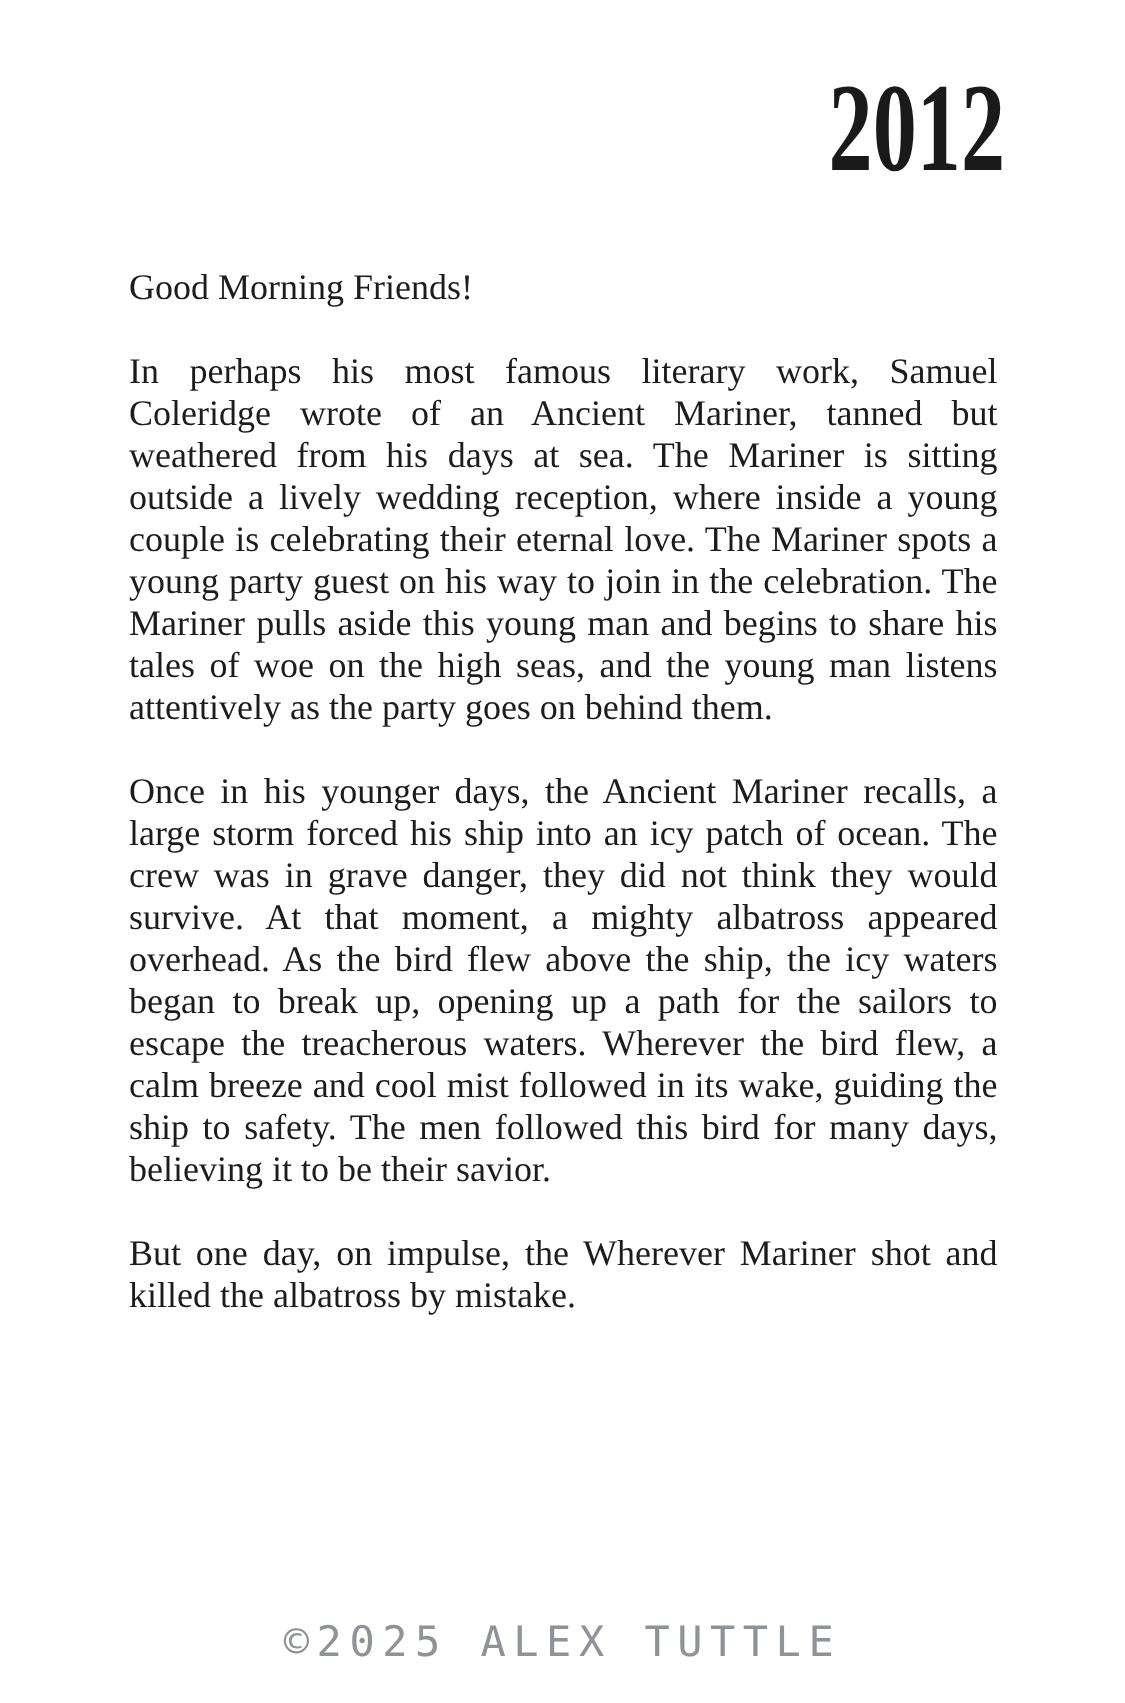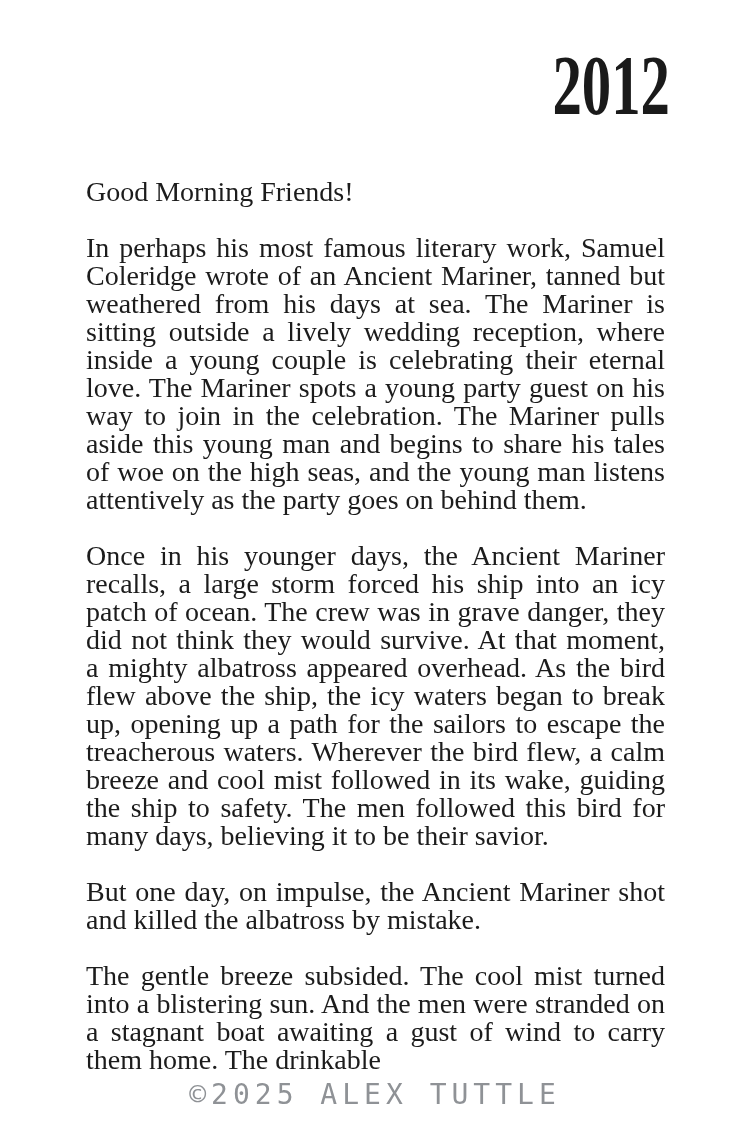--- a/index.html
+++ b/index.html
@@ -25,21 +25,21 @@
     transform: scaleX(0.70);
     transform-origin: 100% 50%;
     white-space: nowrap;
   }
   .body-text {
     position: absolute;
     left: 86px;
     top: 178px;
     width: 579px;
     color: #1c1c1c;
-    font-size: 28px;
+    font-size: 24px;
     line-height: 28px;
   }
   .body-text p {
     margin: 0 0 28px 0;
     text-align: justify;
     text-justify: inter-word;
   }
   .body-text p.greeting {
     text-align: left;
   }
@@ -63,21 +63,20 @@
 <body>
 
 <div class="page">
 
   <h1 class="year-heading">2012</h1>
 
   <main class="body-text">
     <p class="greeting">Good Morning Friends!</p>
     <p>In perhaps his most famous literary work, Samuel Coleridge wrote of an Ancient Mariner, tanned but weathered from his days at sea. The Mariner is sitting outside a lively wedding reception, where inside a young couple is celebrating their eternal love. The Mariner spots a young party guest on his way to join in the celebration. The Mariner pulls aside this young man and begins to share his tales of woe on the high seas, and the young man listens attentively as the party goes on behind them.</p>
     <p>Once in his younger days, the Ancient Mariner recalls, a large storm forced his ship into an icy patch of ocean. The crew was in grave danger, they did not think they would survive. At that moment, a mighty albatross appeared overhead. As the bird flew above the ship, the icy waters began to break up, opening up a path for the sailors to escape the treacherous waters. Wherever the bird flew, a calm breeze and cool mist followed in its wake, guiding the ship to safety. The men followed this bird for many days, believing it to be their savior.</p>
-    <p>But one day, on impulse, the Ancient Mariner shot and killed the albatross by mistake.</p>
-    <p>The gentle breeze subsided. The cool mist turned into a blistering sun. And the men were stranded on a stagnant boat awaiting a gust of wind to carry them home. The drinkable</p>
+    <p>But one day, on impulse, the Wherever Mariner shot and killed the albatross by mistake.</p>
   </main>
 
   <footer class="page-footer">
     <span class="copyright">©2025 ALEX TUTTLE</span>
   </footer>
 
 </div>
 
 </body></html>

